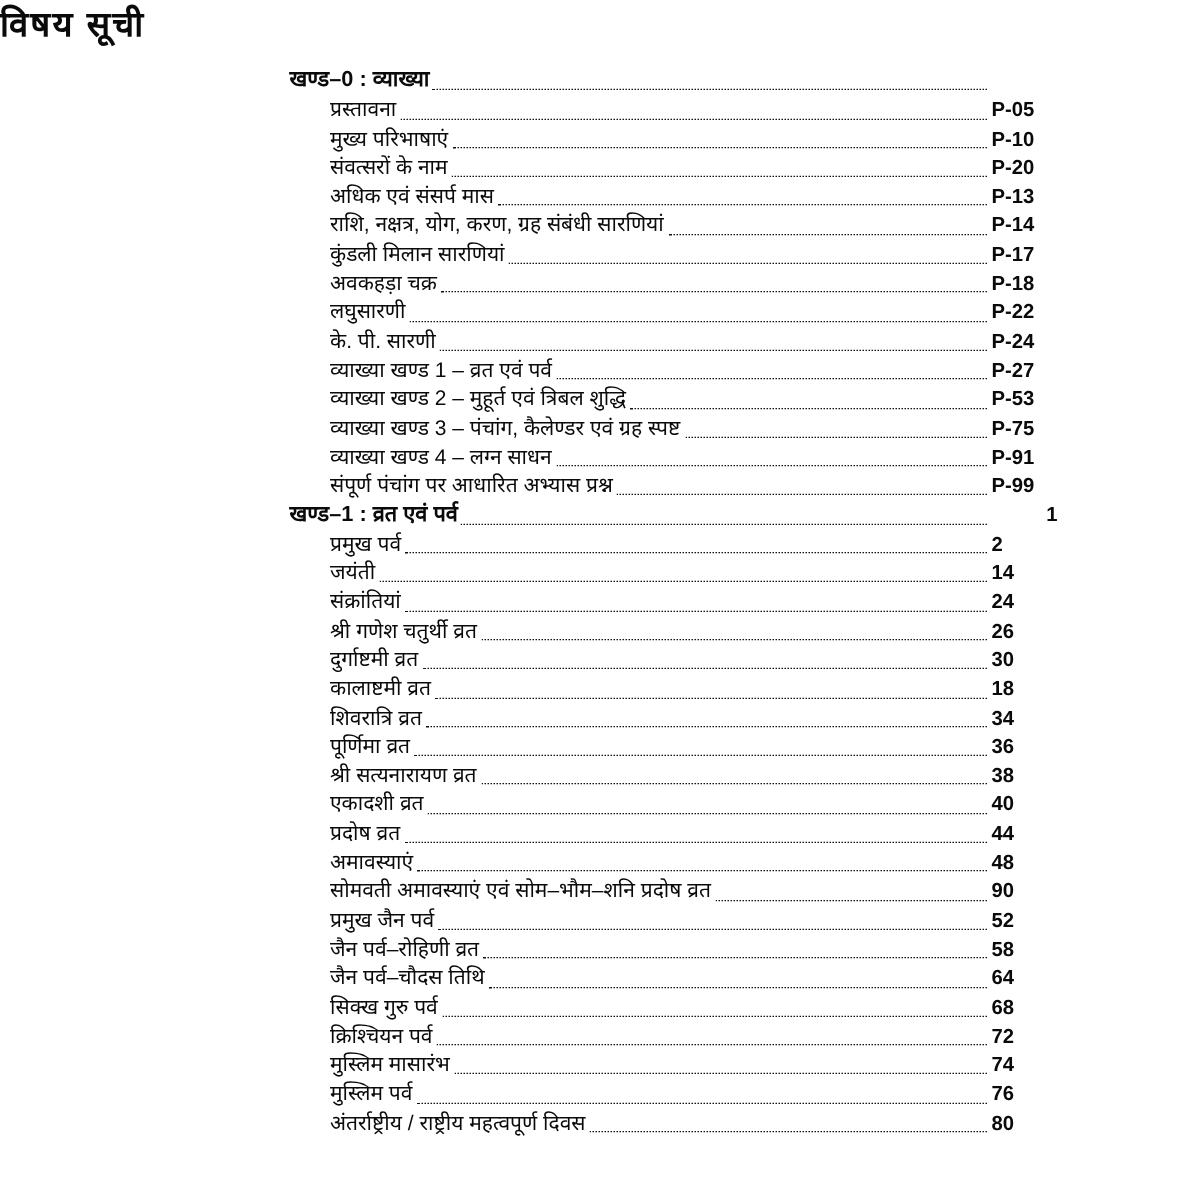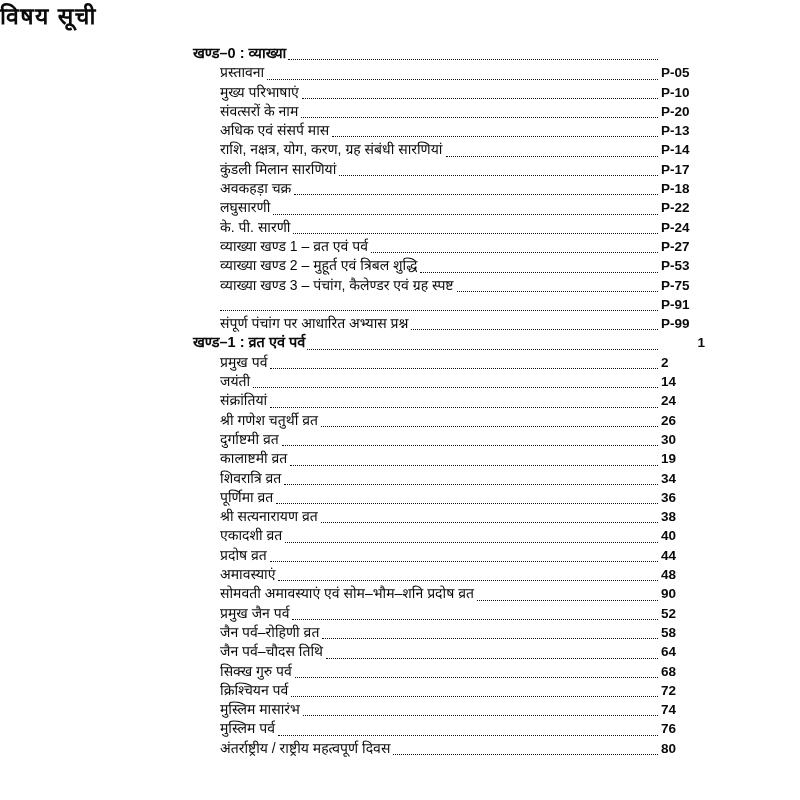--- a/index.html
+++ b/index.html
@@ -182,20 +182,21 @@
         <span class="e-label">व्याख्या खण्ड 2 – मुहूर्त एवं त्रिबल शुद्धि</span>
         <span class="leader"></span>
         <span class="pnum wide">P-53</span>
       </div>
       <div class="entry">
         <span class="e-label">व्याख्या खण्ड 3 – पंचांग, कैलेण्डर एवं ग्रह स्पष्ट</span>
         <span class="leader"></span>
         <span class="pnum wide">P-75</span>
       </div>
       <div class="entry">
+        <span class="e-label">व्याख्या खण्ड 4 – लग्न साधन</span>
         <span class="leader"></span>
         <span class="pnum wide">P-91</span>
       </div>
       <div class="entry">
         <span class="e-label">संपूर्ण पंचांग पर आधारित अभ्यास प्रश्न</span>
         <span class="leader"></span>
         <span class="pnum wide">P-99</span>
       </div>
       <div class="section-header">
         <span class="sh-label">खण्ड–1 : व्रत एवं पर्व</span>
@@ -223,21 +224,21 @@
         <span class="pnum wide">26</span>
       </div>
       <div class="entry">
         <span class="e-label">दुर्गाष्टमी व्रत</span>
         <span class="leader"></span>
         <span class="pnum wide">30</span>
       </div>
       <div class="entry">
         <span class="e-label">कालाष्टमी व्रत</span>
         <span class="leader"></span>
-        <span class="pnum wide">19</span>
+        <span class="pnum wide">18</span>
       </div>
       <div class="entry">
         <span class="e-label">शिवरात्रि व्रत</span>
         <span class="leader"></span>
         <span class="pnum wide">34</span>
       </div>
       <div class="entry">
         <span class="e-label">पूर्णिमा व्रत</span>
         <span class="leader"></span>
         <span class="pnum wide">36</span>

